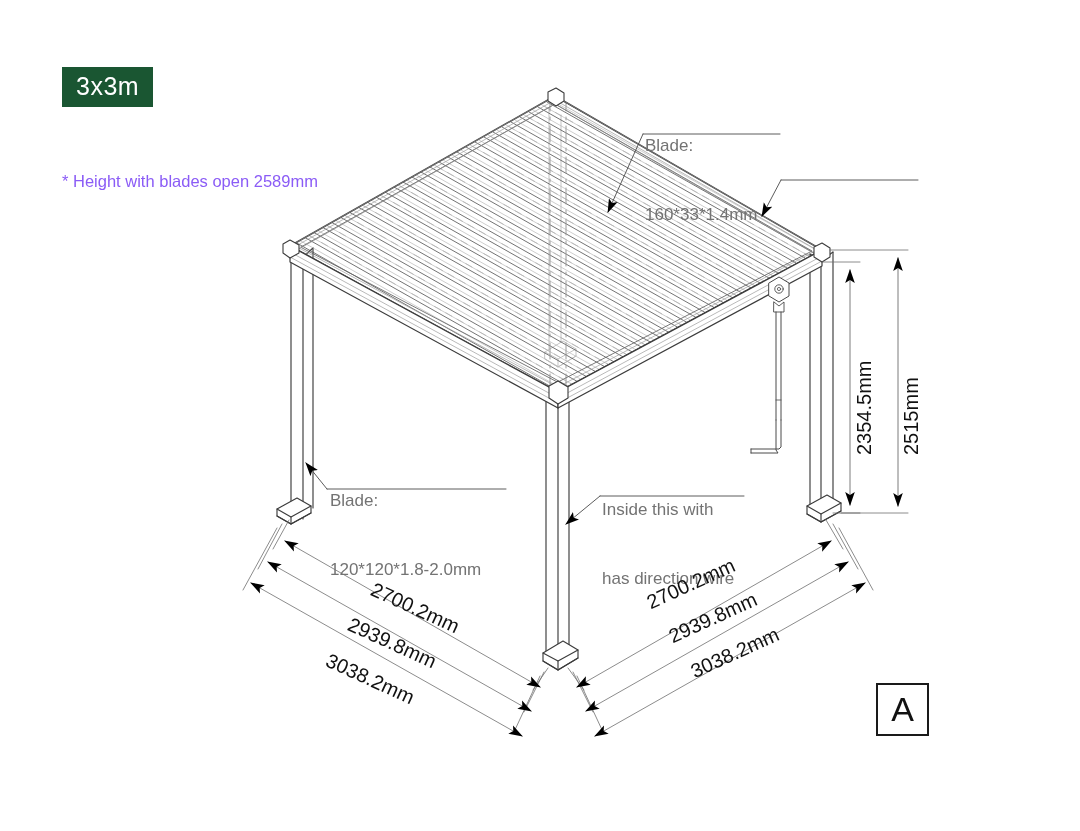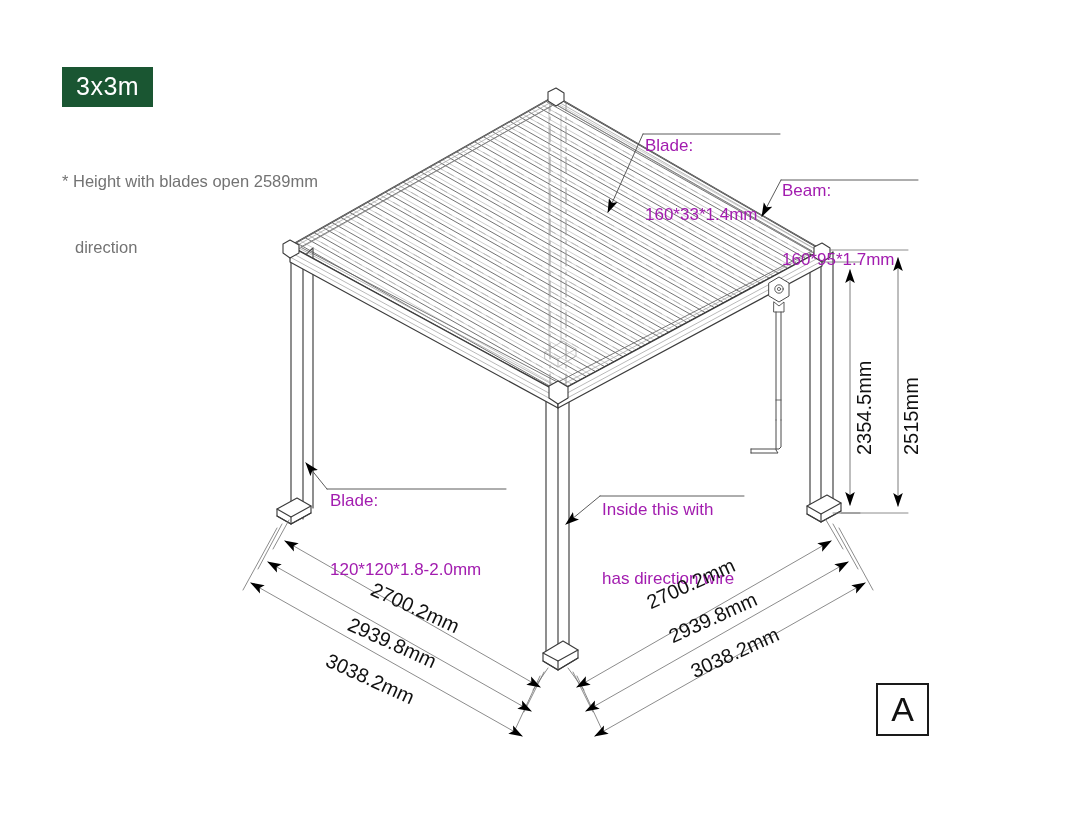--- a/index.html
+++ b/index.html
@@ -34,32 +34,32 @@
     letter-spacing: 0.5px;
     white-space: nowrap;
   }
   
   .notes {
     position: absolute;
     left: 62px;
     top: 126px;
     font-size: 16.5px;
     line-height: 22px;
-    color: #737373;
+    color: #8b5cf6;
     white-space: pre;
   }
   .notes .note-line { display: block; }
   .notes .note-cont { display: block; padding-left: 13px; }
 
   
   .callout {
     position: absolute;
     font-size: 17px;
     line-height: 23px;
-    color: #a21caf;
+    color: #737373;
     white-space: pre;
   }
   .callout .l1 { display: block; }
   .callout .l2 { display: block; }
 
   #label-blade { left: 645px; top: 88px; }
   #label-beam  { left: 782px; top: 133px; }
   #label-post  { left: 330px; top: 443px; }
   #label-wire  { left: 602px; top: 452px; }
 
@@ -369,32 +369,27 @@
         <line x1="600" y1="496" x2="744" y2="496"></line>
         <line x1="600" y1="496" x2="566" y2="524" marker-end="url(#arrowSolid)"></line>
       </g>
     </g>
   </svg>
 
   <div class="size-badge" id="size-badge" style="background:#1a5632;">3x3m</div>
 
   <div class="notes">
     <span class="note-line">* Height with blades open 2589mm</span>
-    <span class="note-cont">direction</span>
   </div>
 
   <div class="callout" id="label-blade">
     <span class="l1">Blade:</span>
     <span class="l2">160*33*1.4mm</span>
   </div>
 
-  <div class="callout" id="label-beam">
-    <span class="l1">Beam:</span>
-    <span class="l2">160*95*1.7mm</span>
-  </div>
 
   <div class="callout" id="label-post">
     <span class="l1">Blade:</span>
     <span class="l2">120*120*1.8-2.0mm</span>
   </div>
 
   <div class="callout" id="label-wire">
     <span class="l1">Inside this with</span>
     <span class="l2">has direction wire</span>
   </div>

